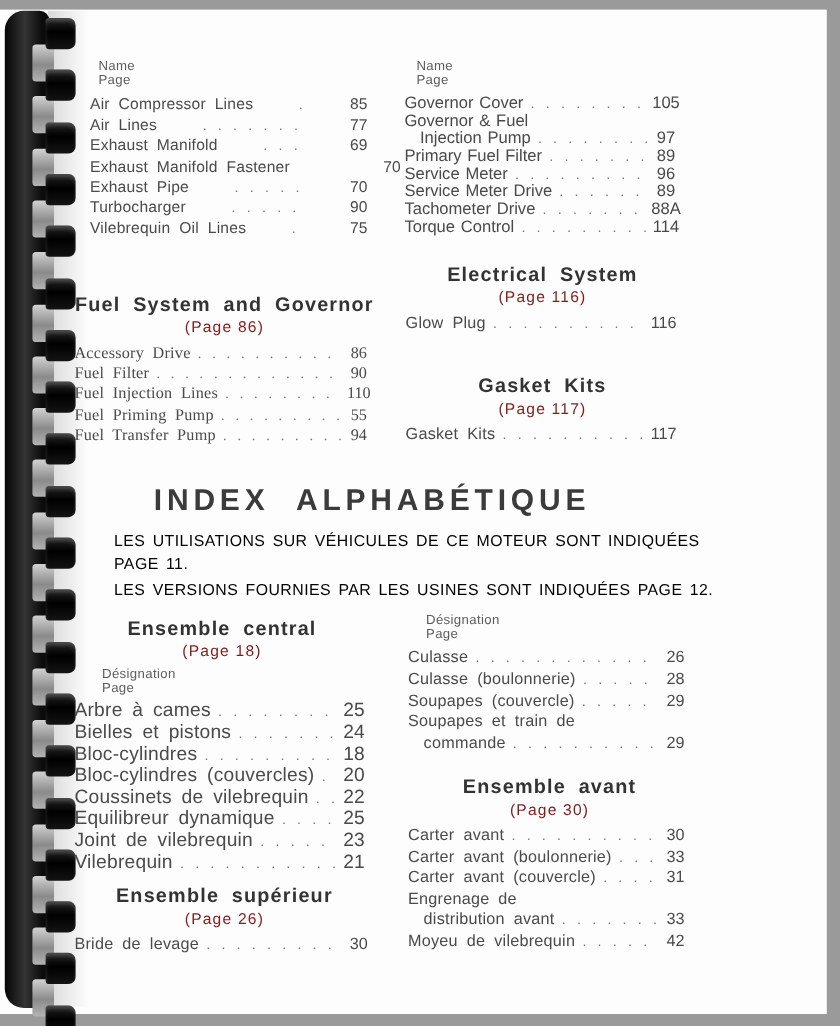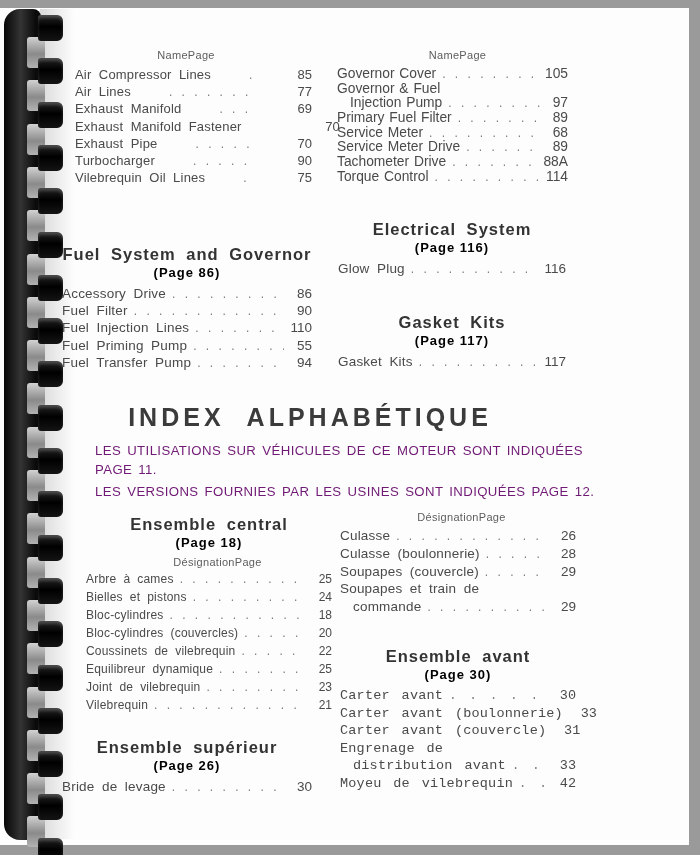--- a/index.html
+++ b/index.html
@@ -14,72 +14,72 @@
          background:linear-gradient(90deg,#060606,#343434 45%,#0b0b0b 85%);
          border-radius:16px 8px 8px 16px;}
   .tooth-gray{position:absolute;left:27px;width:18px;height:31px;
          background:linear-gradient(180deg,#d2d2d2,#8a8a8a 55%,#b3b3b3);border-radius:3px;}
   .tooth-black{position:absolute;left:38px;width:25px;height:26px;
          background:linear-gradient(180deg,#242424,#000 45%,#141414);
          border-radius:3px 6px 6px 3px;box-shadow:inset 0 3px 3px rgba(255,255,255,.18);}
 
   
   .list{position:absolute;}
-  .hdr{display:flex;justify-content:center;font-size:11px;color:#5d5d5d;letter-spacing:.3px;}
+  .hdr{display:flex;justify-content:flex-start;font-size:11px;color:#5d5d5d;letter-spacing:.3px;flex-direction:column;}
   .row{display:flex;align-items:baseline;color:#4a4a4a;}
   .nm{white-space:nowrap;letter-spacing:.2px;word-spacing:3.5px;}
   .leader{flex:1 1 auto;overflow:hidden;white-space:nowrap;color:#7a7a7a;margin:0 2px 0 6px;}
   .leader::after{content:". . . . . . . . . . . . . . . . . . . . . . . . . . . . . . . . . . . . . . . .";
                  letter-spacing:3px;font-size:12px;}
-  .pg{white-space:nowrap;text-align:right;min-width:26px;}
+  .pg{white-space:nowrap;text-align:center;min-width:26px;}
   .row.indent .nm{padding-left:13px;}
 
   .sec-title{font-size:16.5px;font-weight:bold;color:#333;letter-spacing:1px;word-spacing:5px;}
-  .sec-sub{font-size:13px;font-weight:bold;color:#000000;letter-spacing:1px;margin-top:1px;}
+  .sec-sub{font-size:13px;font-weight:normal;color:#7f1d1d;letter-spacing:1px;margin-top:1px;}
   .centered{text-align:center;}
   .list-body{margin-top:6px;text-align:left;}
 
   #tl{left:75px;top:49px;width:237px;}
   #tl .hdr{padding-left:7px;margin-bottom:6px;}
   #tl .hdr .h-pg{padding-right:22px;}
   #tl .row{height:17.2px;font-size:13px;gap:32px;}
 
   #tr{left:337px;top:49px;width:231px;}
   #tr .hdr{padding-left:10px;margin-bottom:5px;}
   #tr .row{height:14.7px;font-size:13.8px;}
   #tr .nm{word-spacing:1px;letter-spacing:0;}
 
   #fuel{left:62px;top:245px;width:250px;}
-  #fuel .row{height:17.2px;font-size:13.5px;}
+  #fuel .row{height:17.2px;font-size:13.5px;font-family:Liberation Serif, serif;}
 
   #elec{left:338px;top:220px;width:228px;}
   #elec .row{height:17.2px;font-size:13.5px;}
 
   #gasket{left:338px;top:313px;width:228px;}
   #gasket .row{height:17.2px;font-size:13.5px;}
 
-  #central{left:62px;top:515px;width:246px;margin-left:24px;}
+  #central{left:62px;top:515px;width:246px;}
   #central .hdr{padding-left:23px;margin:6px 0 4px;}
   #central .hdr .h-pg{padding-right:6px;}
-  #central .row{height:18px;font-size:12px;}
+  #central .row{height:18px;font-size:16px;}
 
   #lowright{left:340px;top:511px;width:236px;}
   #lowright .hdr{padding-left:15px;margin-bottom:5px;}
   #lowright .hdr .h-pg{padding-right:8px;}
   #lowright .row{height:17.8px;font-size:13.5px;}
 
   #avant{left:340px;top:647px;width:236px;}
-  #avant .row{height:17.6px;font-size:13.5px;font-family:Liberation Mono, monospace;}
+  #avant .row{height:17.6px;font-size:13.5px;}
 
   #sup{left:62px;top:738px;width:250px;}
   #sup .row{height:17.2px;font-size:13.5px;}
 
   #index-title{position:absolute;left:60px;top:403px;width:500px;text-align:center;
       font-size:25px;font-weight:bold;letter-spacing:4px;word-spacing:12px;color:#3b3b3b;}
-  .note{position:absolute;left:95px;width:510px;font-size:13.2px;color:#701a75;
+  .note{position:absolute;left:95px;width:510px;font-size:13.2px;color:#000000;
       letter-spacing:.4px;word-spacing:2px;line-height:19px;}
   #note1{top:441px;}
   #note2{top:482px;}
 </style>
 </head>
 <body>
 
 <div class="canvas">
   <div class="paper"></div>
   <div class="bind-shadow"></div>
@@ -193,21 +193,21 @@
           <span class="pg">97</span>
         </div>
         <div class="row">
           <span class="nm">Primary Fuel Filter</span>
           <span class="leader"></span>
           <span class="pg">89</span>
         </div>
         <div class="row">
           <span class="nm">Service Meter</span>
           <span class="leader"></span>
-          <span class="pg">68</span>
+          <span class="pg">96</span>
         </div>
         <div class="row">
           <span class="nm">Service Meter Drive</span>
           <span class="leader"></span>
           <span class="pg">89</span>
         </div>
         <div class="row">
           <span class="nm">Tachometer Drive</span>
           <span class="leader"></span>
           <span class="pg">88A</span>

